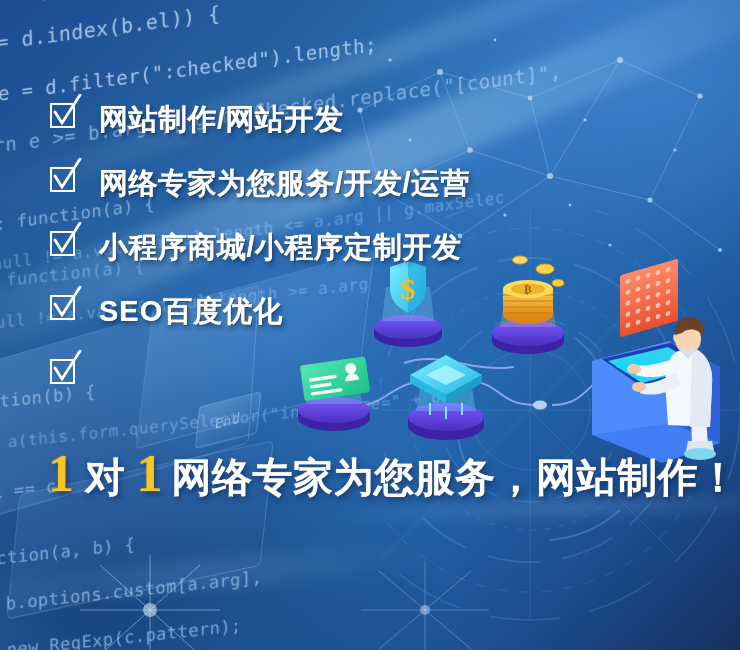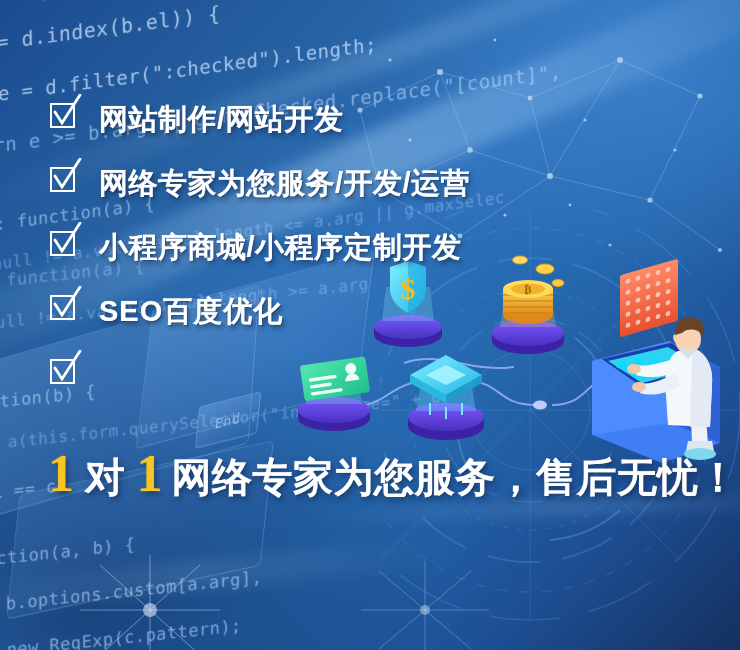--- a/index.html
+++ b/index.html
@@ -522,16 +522,16 @@
     </div>
   </div>
 
   <div id="headline">
     <span class="num">1</span>
     <span class="gap-m"></span>
     <span class="cn">对</span>
     <span class="gap-m"></span>
     <span class="num">1</span>
     <span class="gap-s"></span>
-    <span class="cn">网络专家为您服务，售后无忧！</span>
+    <span class="cn">网络专家为您服务，网站制作！</span>
   </div>
 
 </div>
 
 </body></html>

